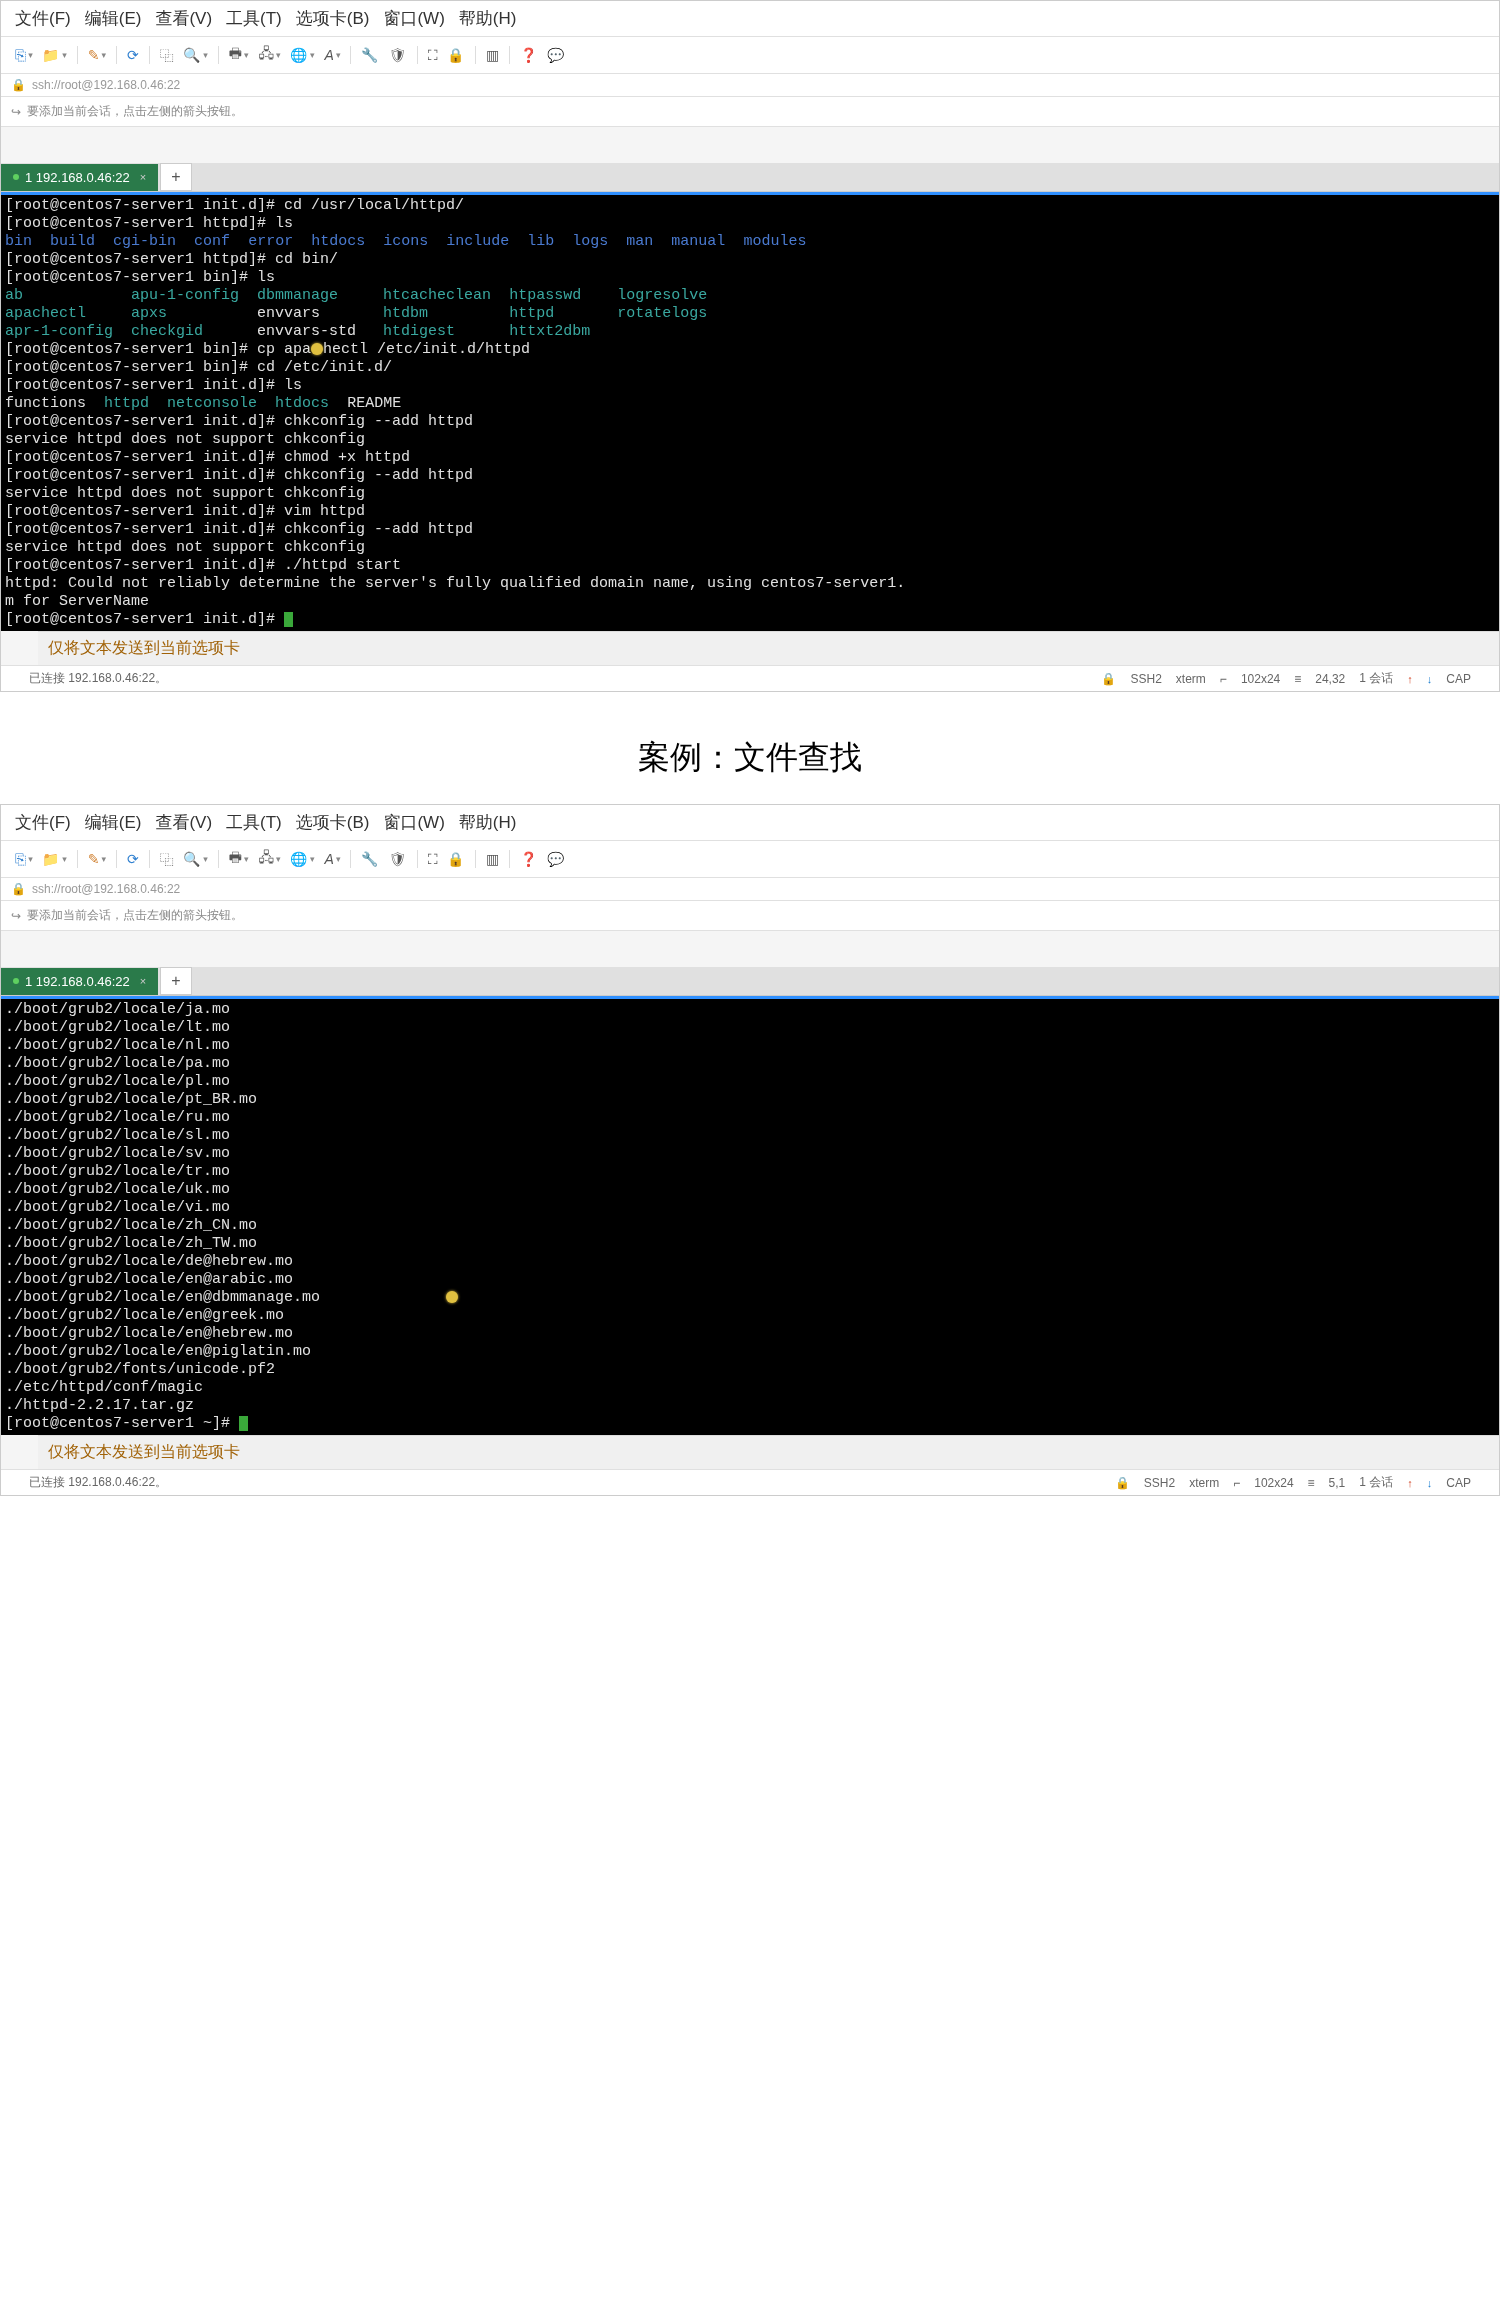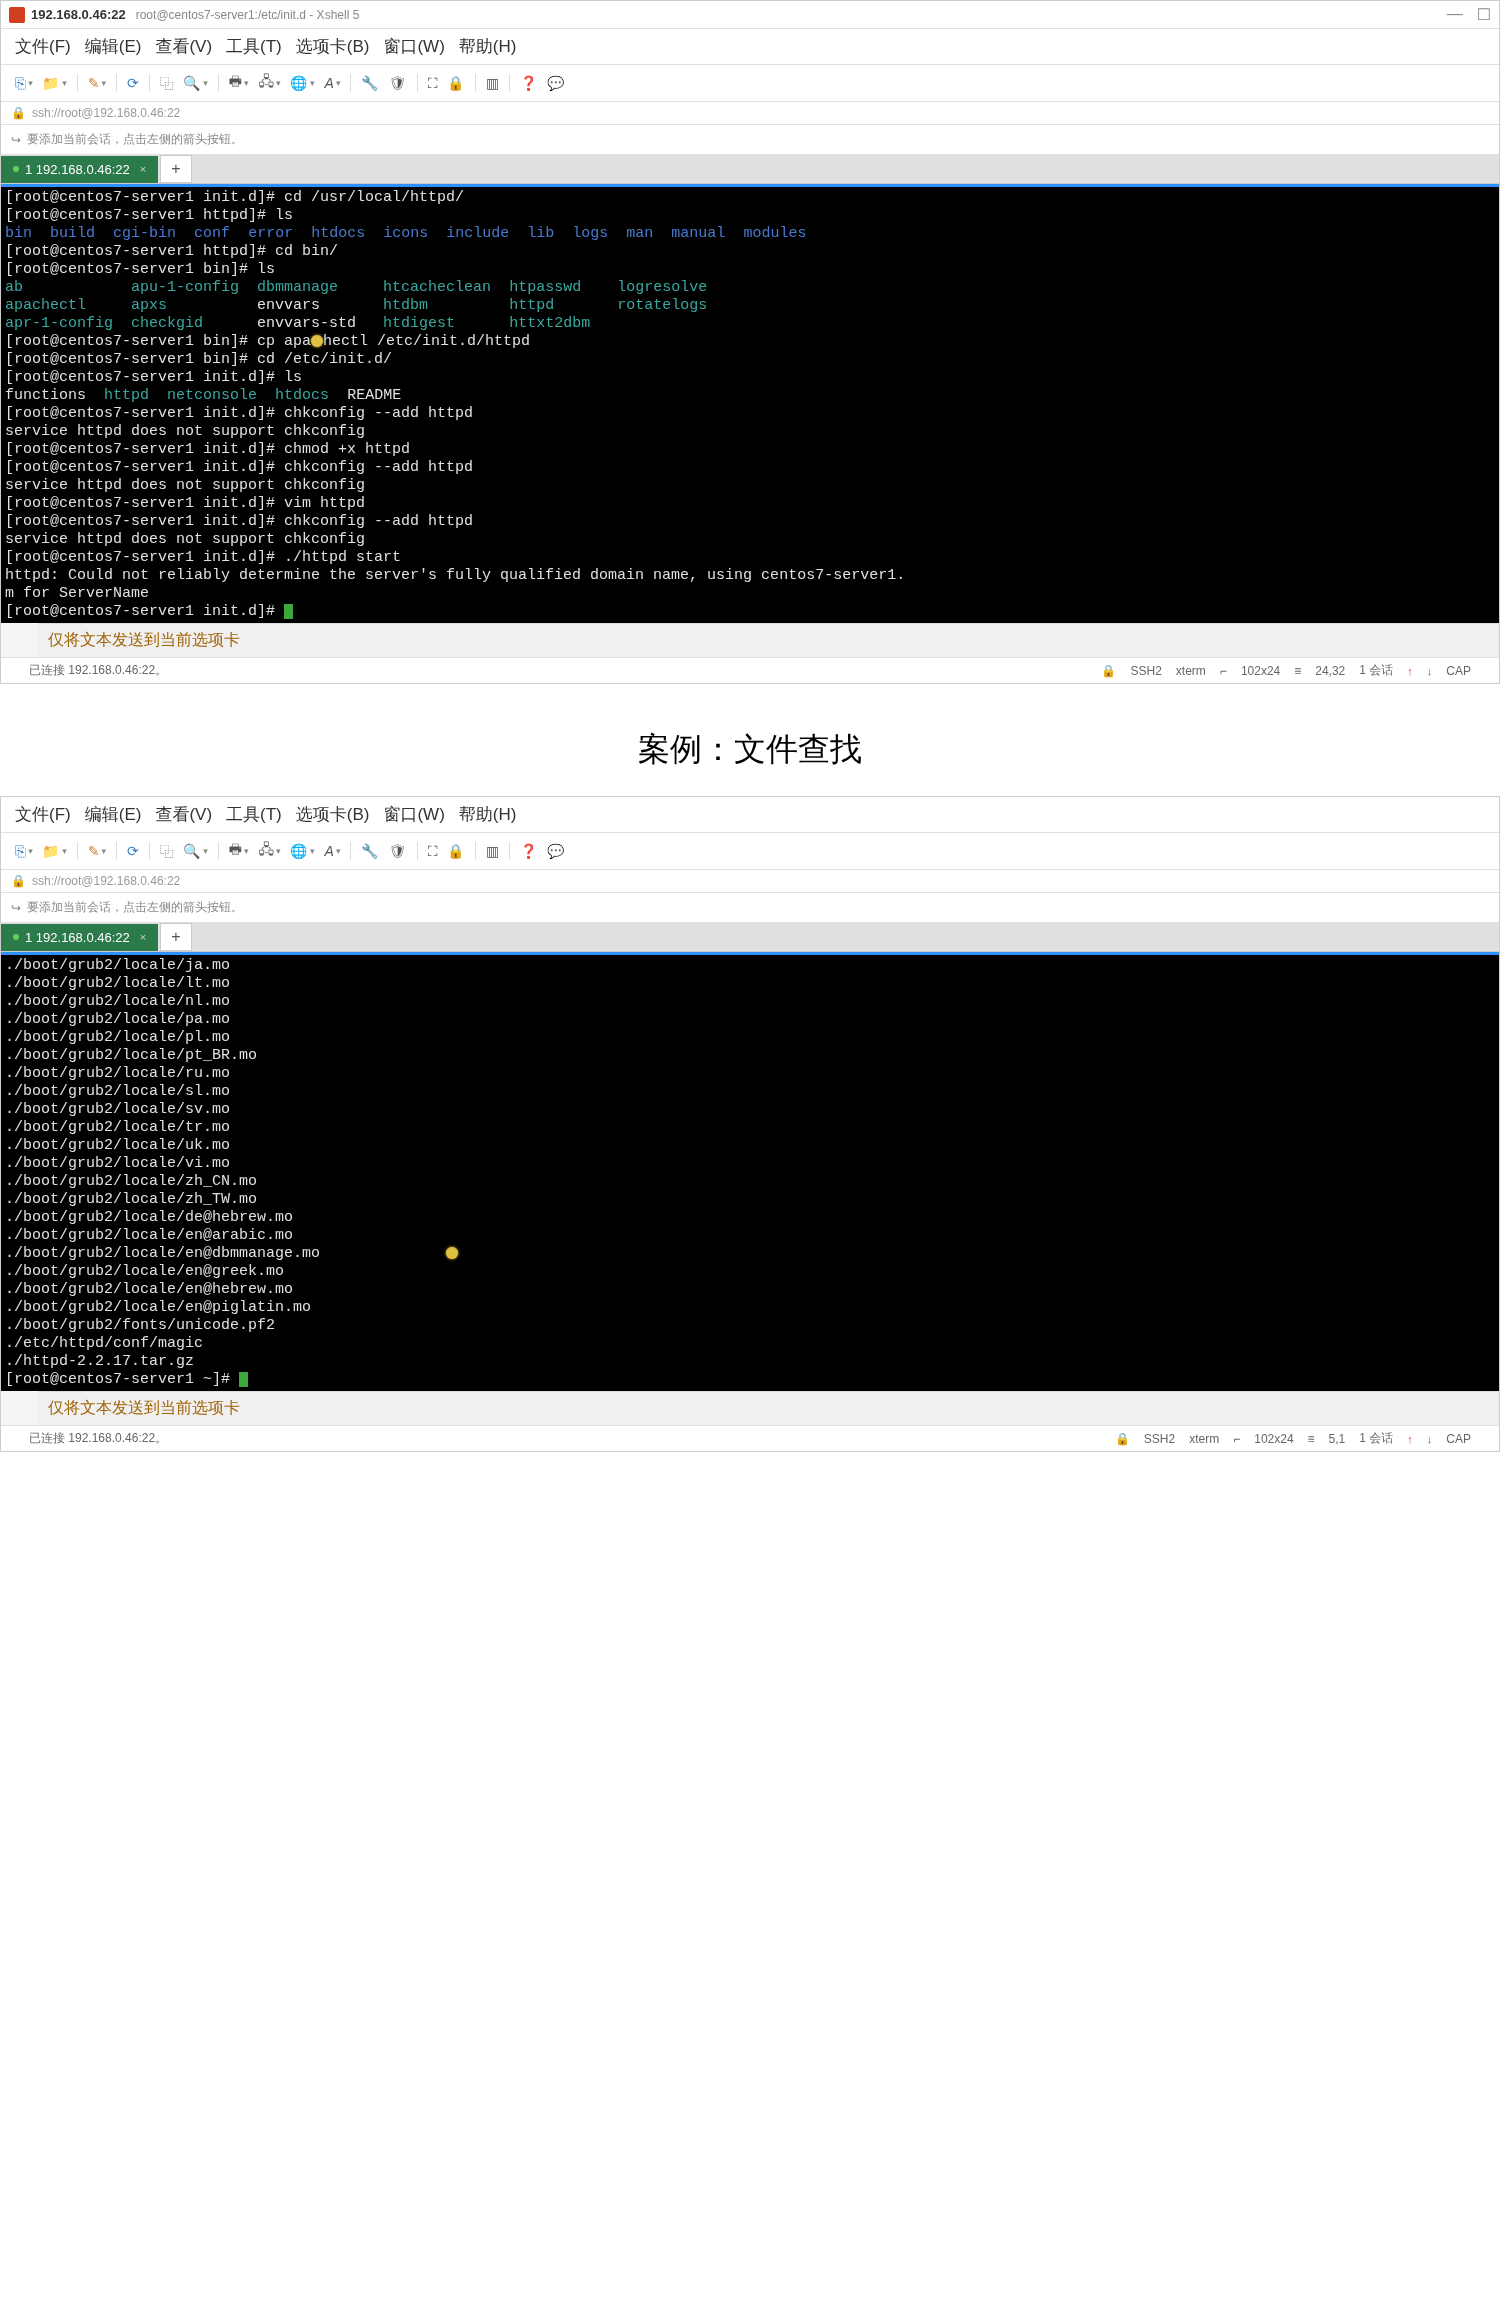--- a/index.html
+++ b/index.html
@@ -75,20 +75,21 @@
       border-bottom: 1px solid #e0e0e0;
       font-size: 12px;
       color: #888;
     }
     .arrow-icon { margin-right: 6px; color: #888; }
     .tab-bar {
       display: flex;
       align-items: center;
       background: #e0e0e0;
       border-bottom: 1px solid #ccc;
+      margin-top: 36px;
     }
     .tab {
       padding: 6px 12px;
       background: #2a7a4a;
       color: #fff;
       font-size: 13px;
       display: flex;
       align-items: center;
       gap: 6px;
     }
@@ -144,29 +145,20 @@
       font-size: 32px;
       color: #000000;
       padding: 24px 0;
     }
   </style>
 </head>
 <body>
 
 <div class="app-window">
 
-  <div class="title-bar">
-    <div class="title-icon"></div>
-    <span class="title-ip">192.168.0.46:22</span>
-    <span class="title-path">root@centos7-server1:/etc/init.d - Xshell 5</span>
-    <div class="window-controls">
-      <span>—</span>
-      <span>☐</span>
-    </div>
-  </div>
 
   <div class="menu-bar">
     <span>文件(F)</span>
     <span>编辑(E)</span>
     <span>查看(V)</span>
     <span>工具(T)</span>
     <span>选项卡(B)</span>
     <span>窗口(W)</span>
     <span>帮助(H)</span>
   </div>

